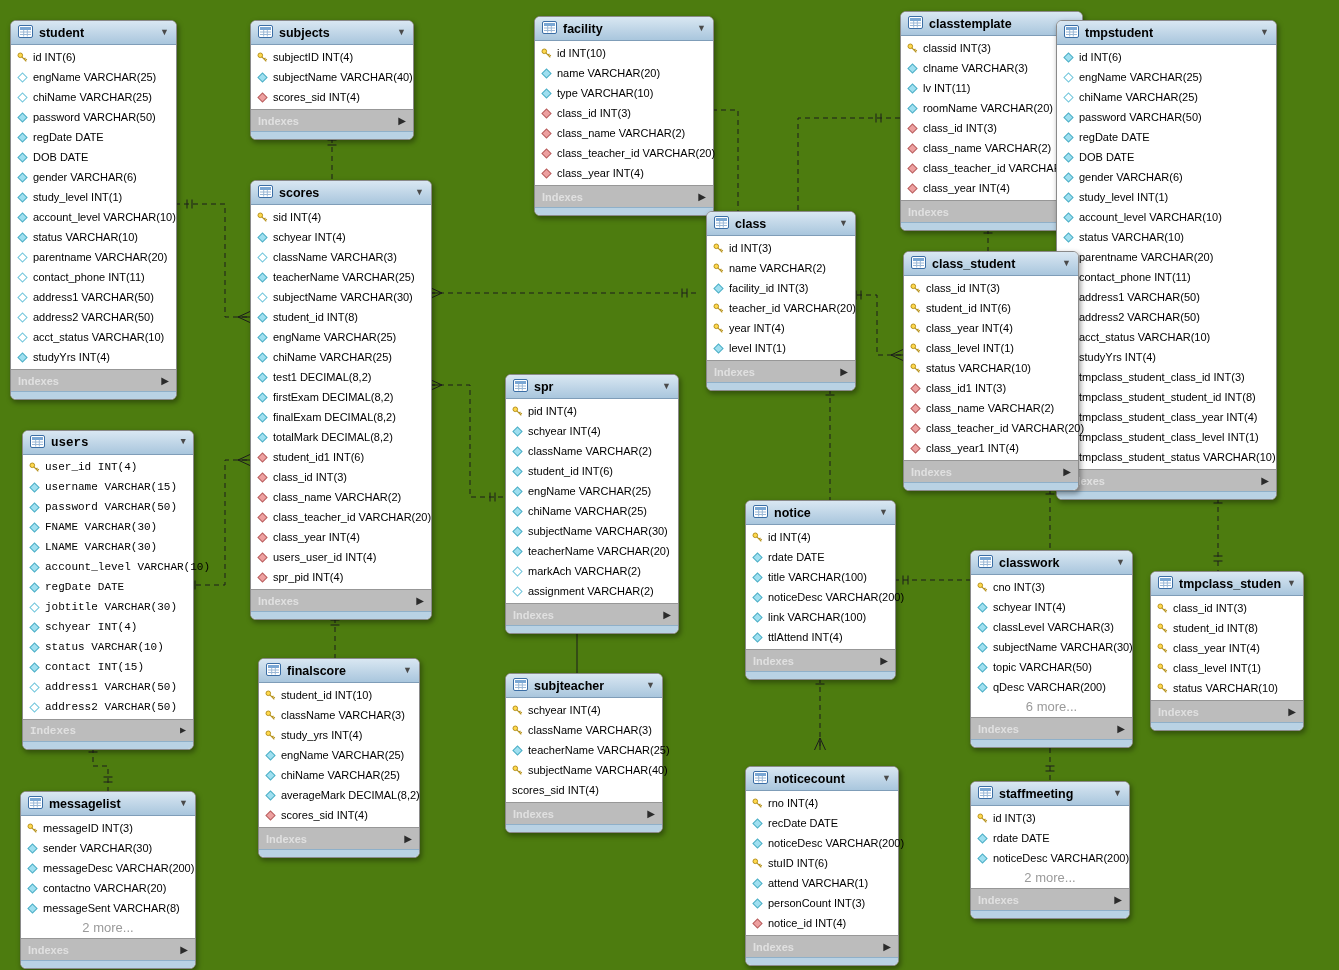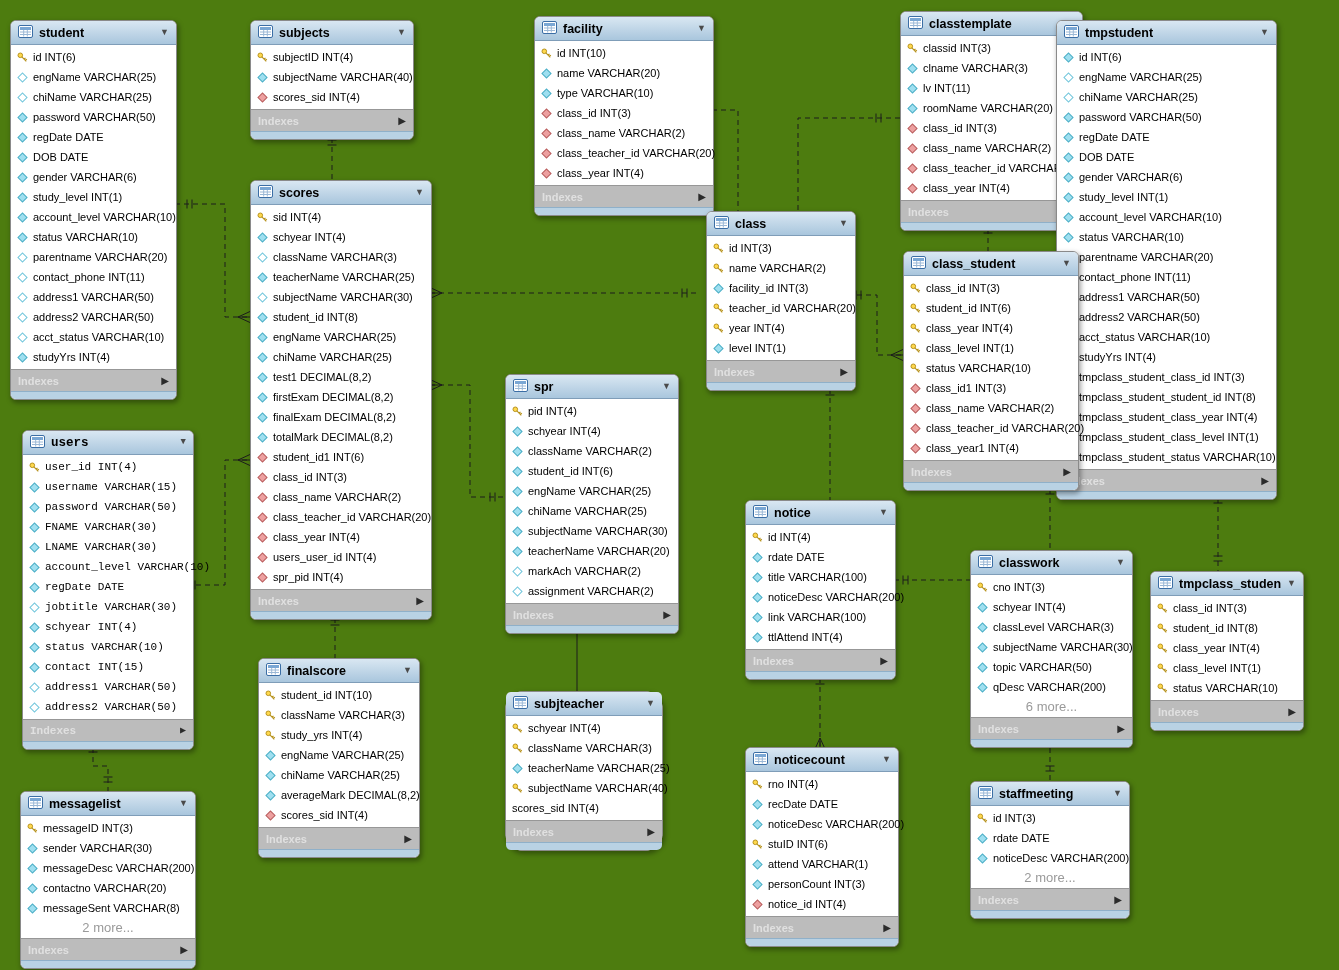--- a/index.html
+++ b/index.html
@@ -1500,21 +1500,21 @@
             </span>
             <span>scores_sid INT(4)</span>
           </div>
         </div>
         <div class="indexes-row">
           <span>Indexes</span>
           <span class="expand-arrow">▶</span>
         </div>
         <div class="tbl-footer"></div>
       </div>
-      <div class="dbtable" style="left: 505px; top: 691px; width: 156px; border-radius: 18px;">
+      <div class="dbtable" style="left: 505px; top: 673px; width: 156px;">
         <div class="tbl-header">
           <span class="ic"><svg width="15" height="13" viewBox="0 0 15 13">
               <rect x="0.5" y="0.5" width="14" height="12" rx="1.5" fill="#ffffff" stroke="#3b6ea5"></rect>
               <rect x="2" y="2" width="11" height="3" fill="#7aa7d4"></rect>
               <path d="M2 7 h11 M2 9.5 h11 M5.7 5 v6.5 M9.3 5 v6.5" stroke="#9bb8d6" stroke-width="1" fill="none"></path>
             </svg></span>
           <span class="tbl-title">subjteacher</span>
           <span class="collapse-arrow">▼</span>
         </div>
         <div class="tbl-body">
@@ -1556,21 +1556,21 @@
           <div class="col-row no-icon">
             <span>scores_sid INT(4)</span>
           </div>
         </div>
         <div class="indexes-row">
           <span>Indexes</span>
           <span class="expand-arrow">▶</span>
         </div>
         <div class="tbl-footer"></div>
       </div>
-      <div class="dbtable" style="left: 745px; top: 747px; width: 152px;">
+      <div class="dbtable" style="left: 745px; top: 766px; width: 152px;">
         <div class="tbl-header">
           <span class="ic"><svg width="15" height="13" viewBox="0 0 15 13">
               <rect x="0.5" y="0.5" width="14" height="12" rx="1.5" fill="#ffffff" stroke="#3b6ea5"></rect>
               <rect x="2" y="2" width="11" height="3" fill="#7aa7d4"></rect>
               <path d="M2 7 h11 M2 9.5 h11 M5.7 5 v6.5 M9.3 5 v6.5" stroke="#9bb8d6" stroke-width="1" fill="none"></path>
             </svg></span>
           <span class="tbl-title">noticecount</span>
           <span class="collapse-arrow">▼</span>
         </div>
         <div class="tbl-body">

